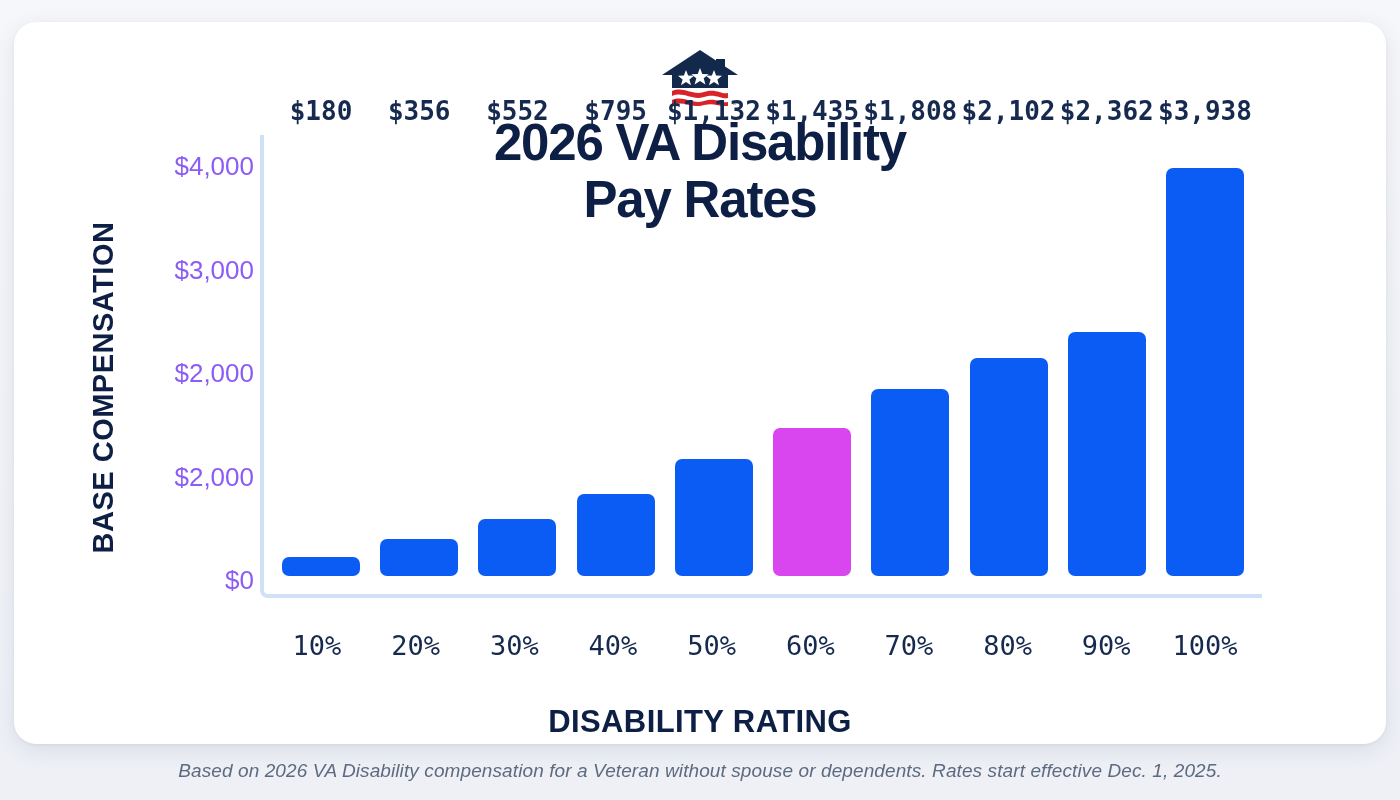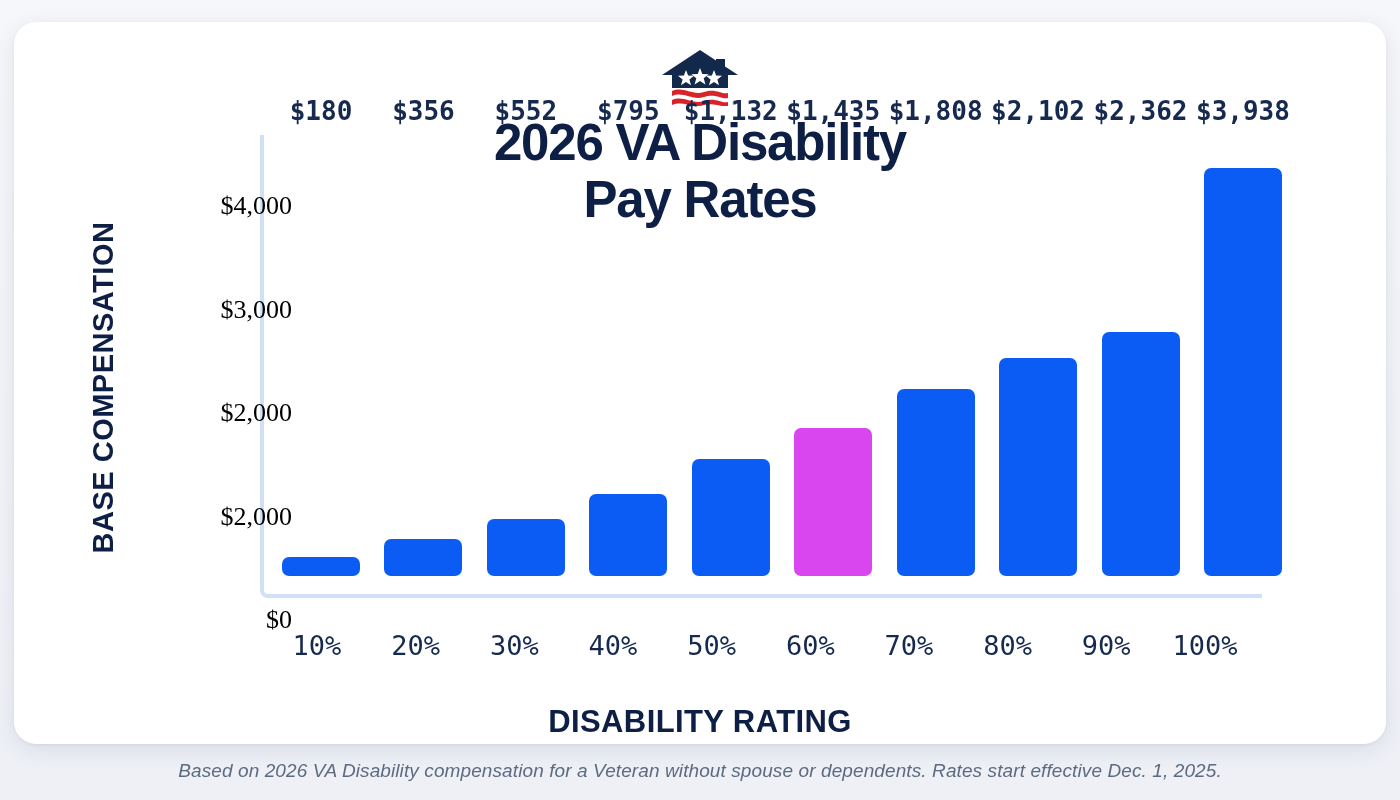--- a/index.html
+++ b/index.html
@@ -62,48 +62,46 @@
   .chart-title .line2 { display: block; }
 
   
   
   .plot {
     position: absolute;
     left: 246px;   
     top: 113px;    
     width: 1002px;
     height: 463px; 
-    padding-left: 38px;
   }
 
   .axis-spine {
     position: absolute;
     left: 0;
     top: 0;
     width: 1002px;
     height: 463px;
     border-left: 4px solid #cfe0f7;
     border-bottom: 4px solid #cfe0f7;
     border-bottom-left-radius: 8px;
     box-sizing: border-box;
   }
 
   
   .ytick {
     position: absolute;
     right: 1008px;          
     width: 160px;
     text-align: right;
-    color: #000000;
-    font-family: Liberation Serif, serif;
+    color: #8b5cf6;
+    font-family: Liberation Sans, sans-serif;
     font-size: 26px;
     letter-spacing: 0px;
     transform: translateY(-50%);
     white-space: nowrap;
-    margin-top: 40px;
   }
 
   .ylabel-title {
     position: absolute;
     left: 70px;
     top: 170px;
     width: 40px;
     height: 390px;
     display: flex;
     align-items: center;

